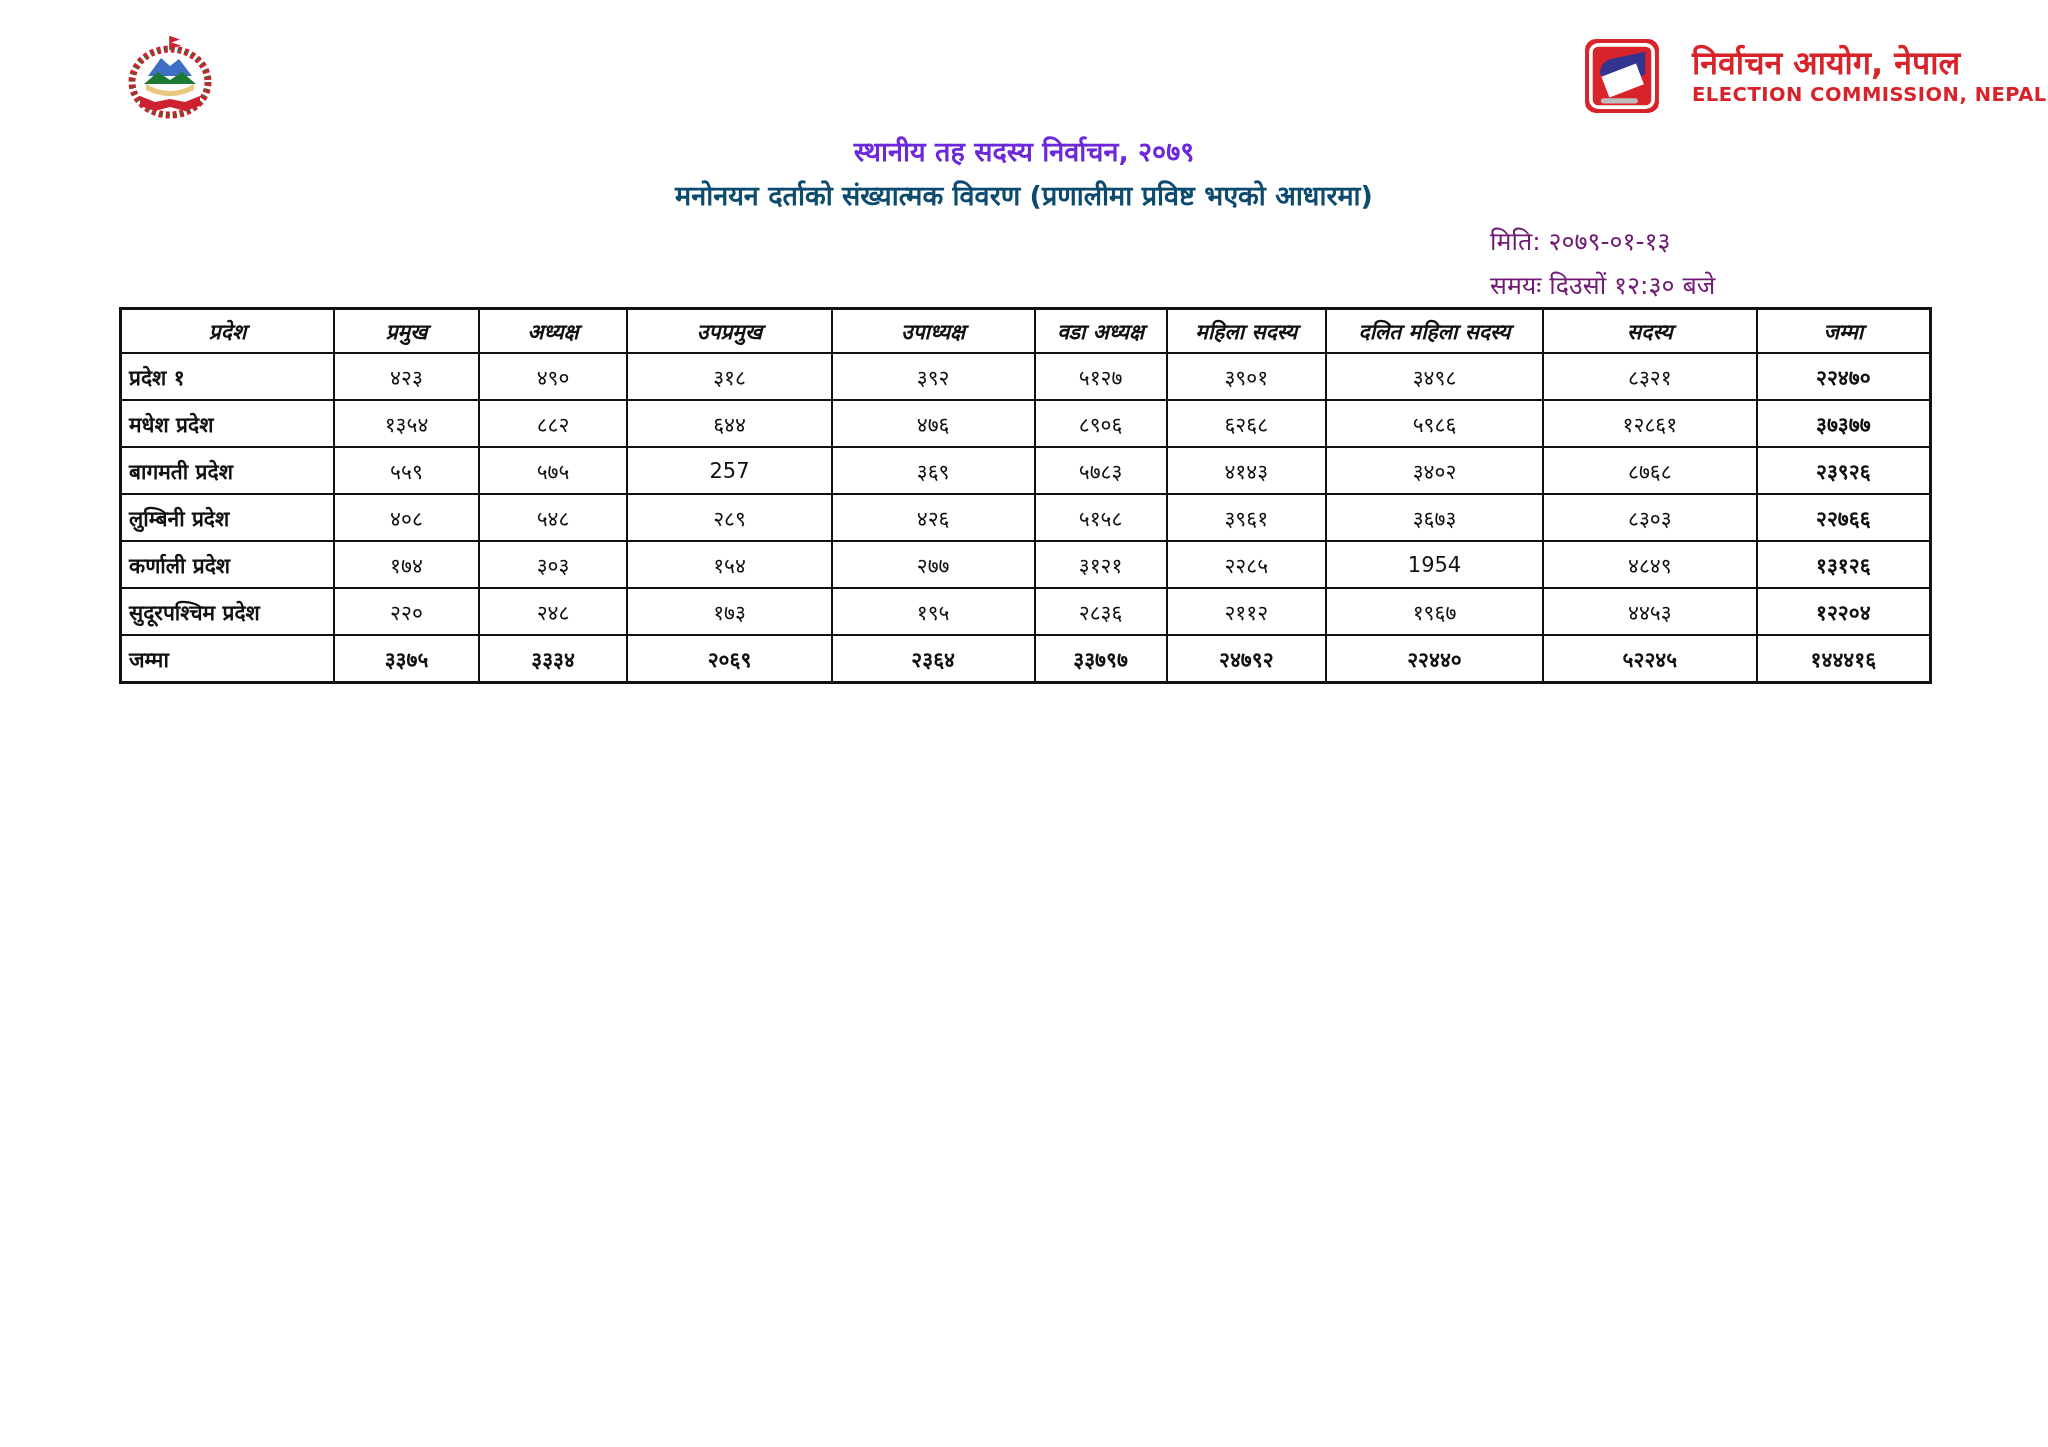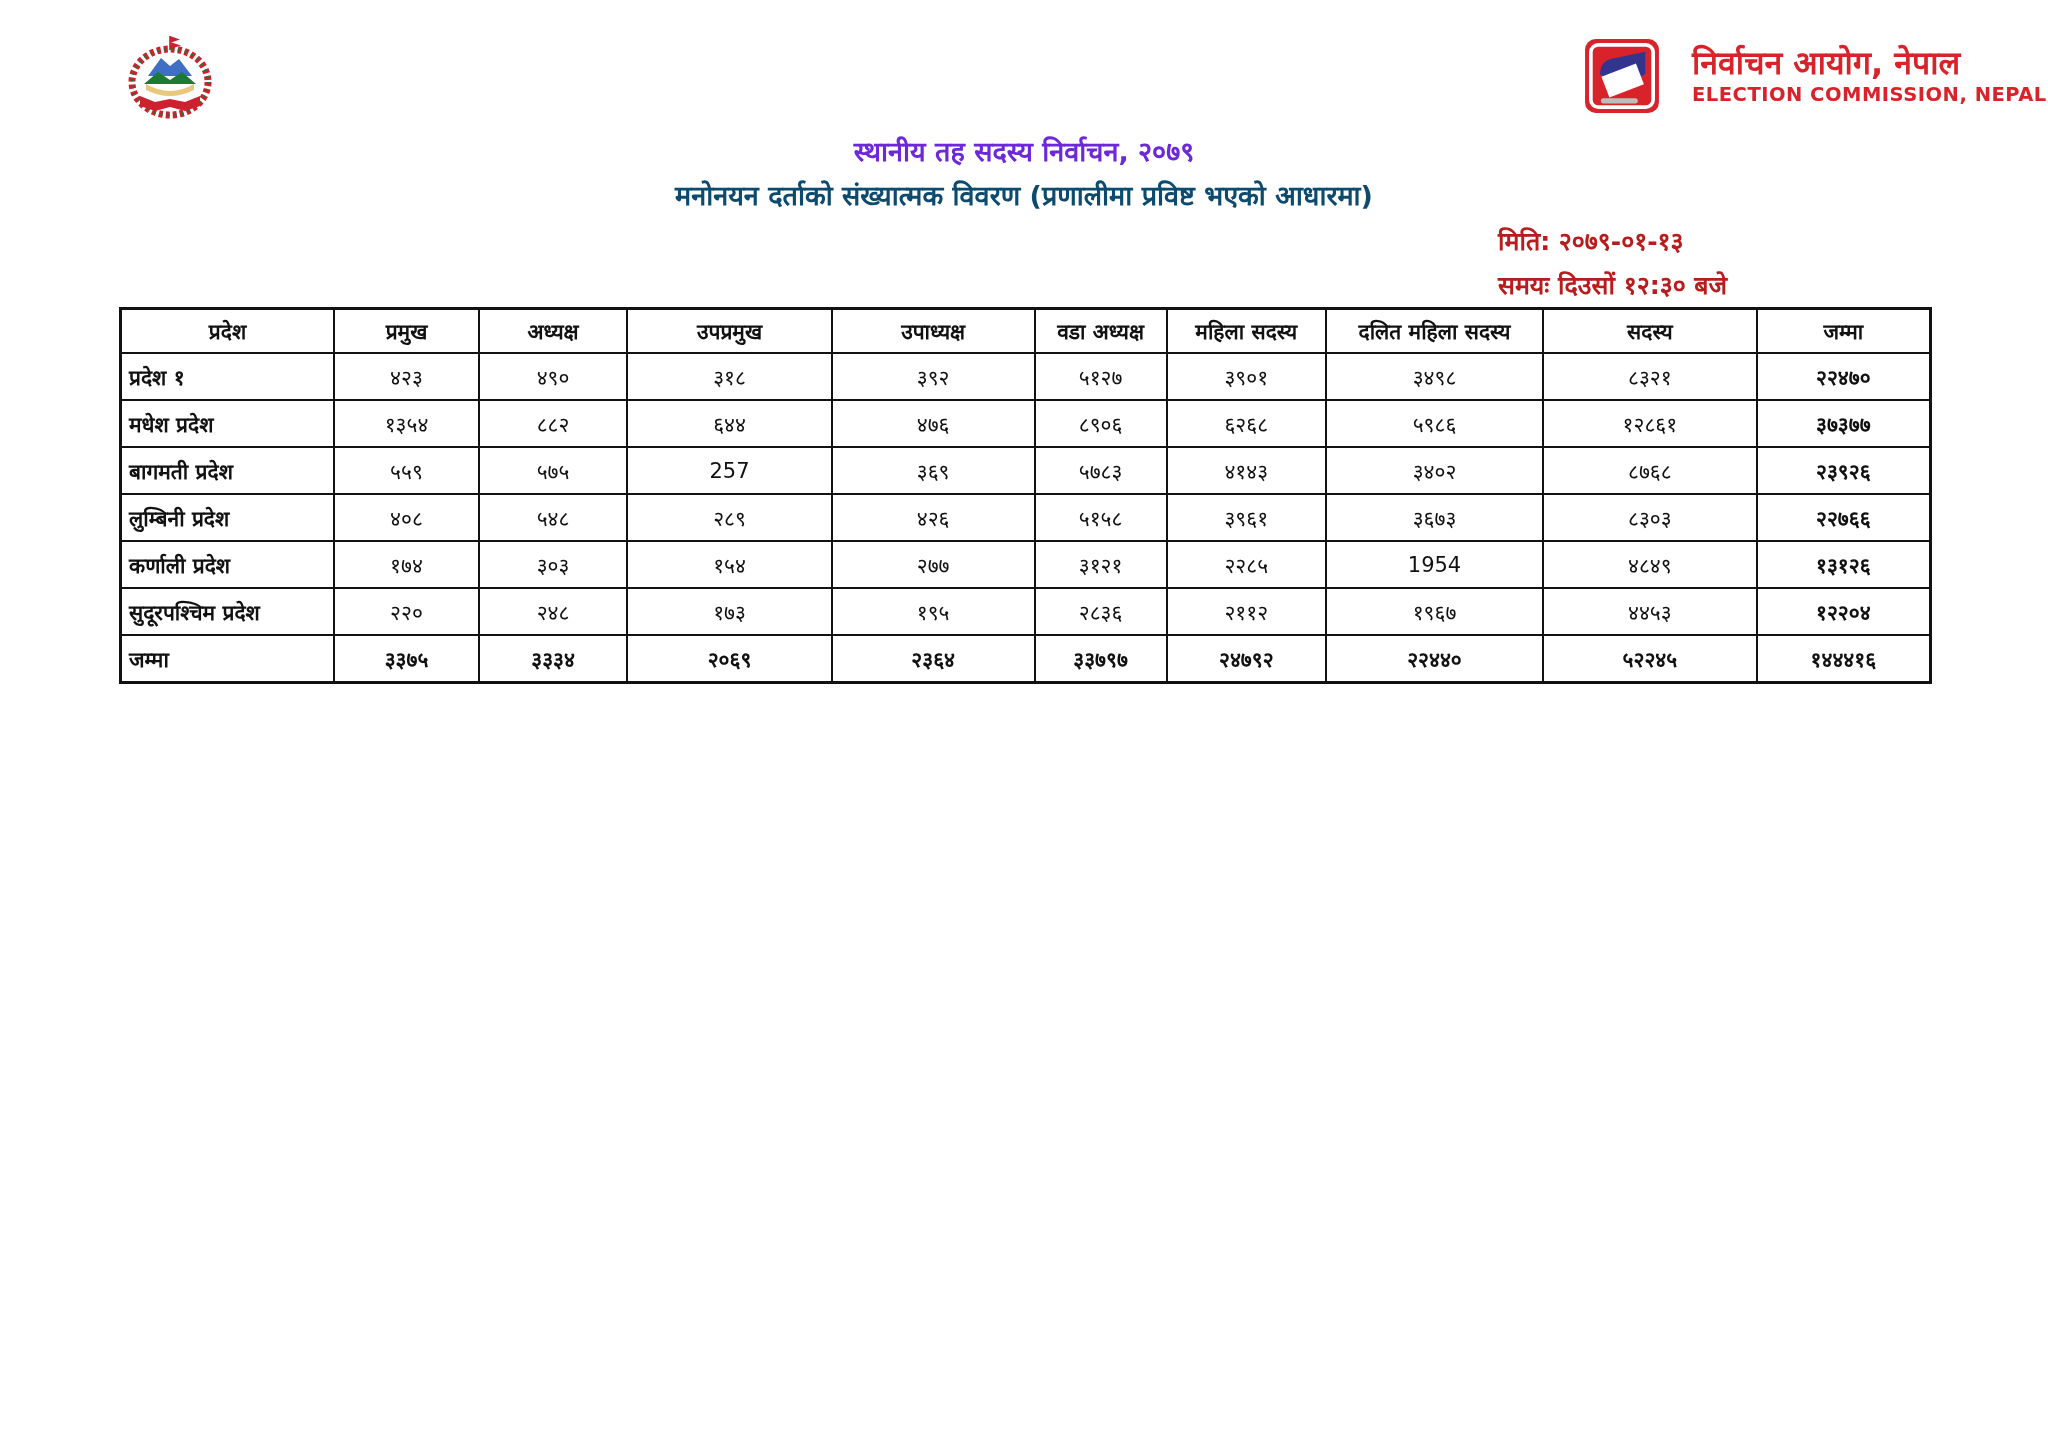--- a/index.html
+++ b/index.html
@@ -12,28 +12,28 @@
   .ecn-logo{position:absolute;left:1584px;top:38px;display:flex;align-items:center;gap:32px;}
   .ecn-badge{width:76px;height:76px;flex:0 0 auto;}
   .ecn-names{display:flex;flex-direction:column;justify-content:center;}
   .ecn-name-np{font-size:32px;font-weight:bold;color:#d8232a;line-height:38px;white-space:nowrap;}
   .ecn-name-en{font-size:19.5px;font-weight:bold;color:#d8232a;letter-spacing:.5px;line-height:26px;white-space:nowrap;}
   
   .title-line1{position:absolute;top:132px;left:0;width:100%;text-align:center;
     font-size:27px;font-weight:600;color:#6d28d9;}
   .title-line2{position:absolute;top:176px;left:0;width:100%;text-align:center;
     font-size:27px;font-weight:600;color:#0c4a6e;}
-  .datetime{position:absolute;left:1490px;top:220px;font-size:25px;font-weight:700;color:#b91c1c;margin-left:8px;}
+  .datetime{position:absolute;left:1490px;top:220px;font-size:25px;font-weight:400;color:#701a75;}
   .datetime div{line-height:44px;white-space:nowrap;}
   
   .tbl-wrap{position:absolute;left:119px;top:307px;width:1813px;}
   table.nom{border-collapse:collapse;table-layout:fixed;width:100%;
     border:3px solid #121212;}
   table.nom th,table.nom td{border:2px solid #121212;padding:2px 6px;overflow:hidden;}
-  table.nom th{height:38px;font-size:21px;font-weight:bold;text-align:center;vertical-align:middle;}
+  table.nom th{height:38px;font-size:21px;font-weight:bold;text-align:center;vertical-align:middle;font-style:italic;}
   table.nom td{height:41px;font-size:21px;text-align:center;vertical-align:middle;font-weight:normal;}
   table.nom td.province{text-align:left;font-weight:bold;padding-left:7px;}
   table.nom td.total-col{font-weight:bold;margin-left:20px;}
   table.nom tr.total-row td{font-weight:bold;}
 </style>
 </head>
 <body>
 
 <div class="page">
 

